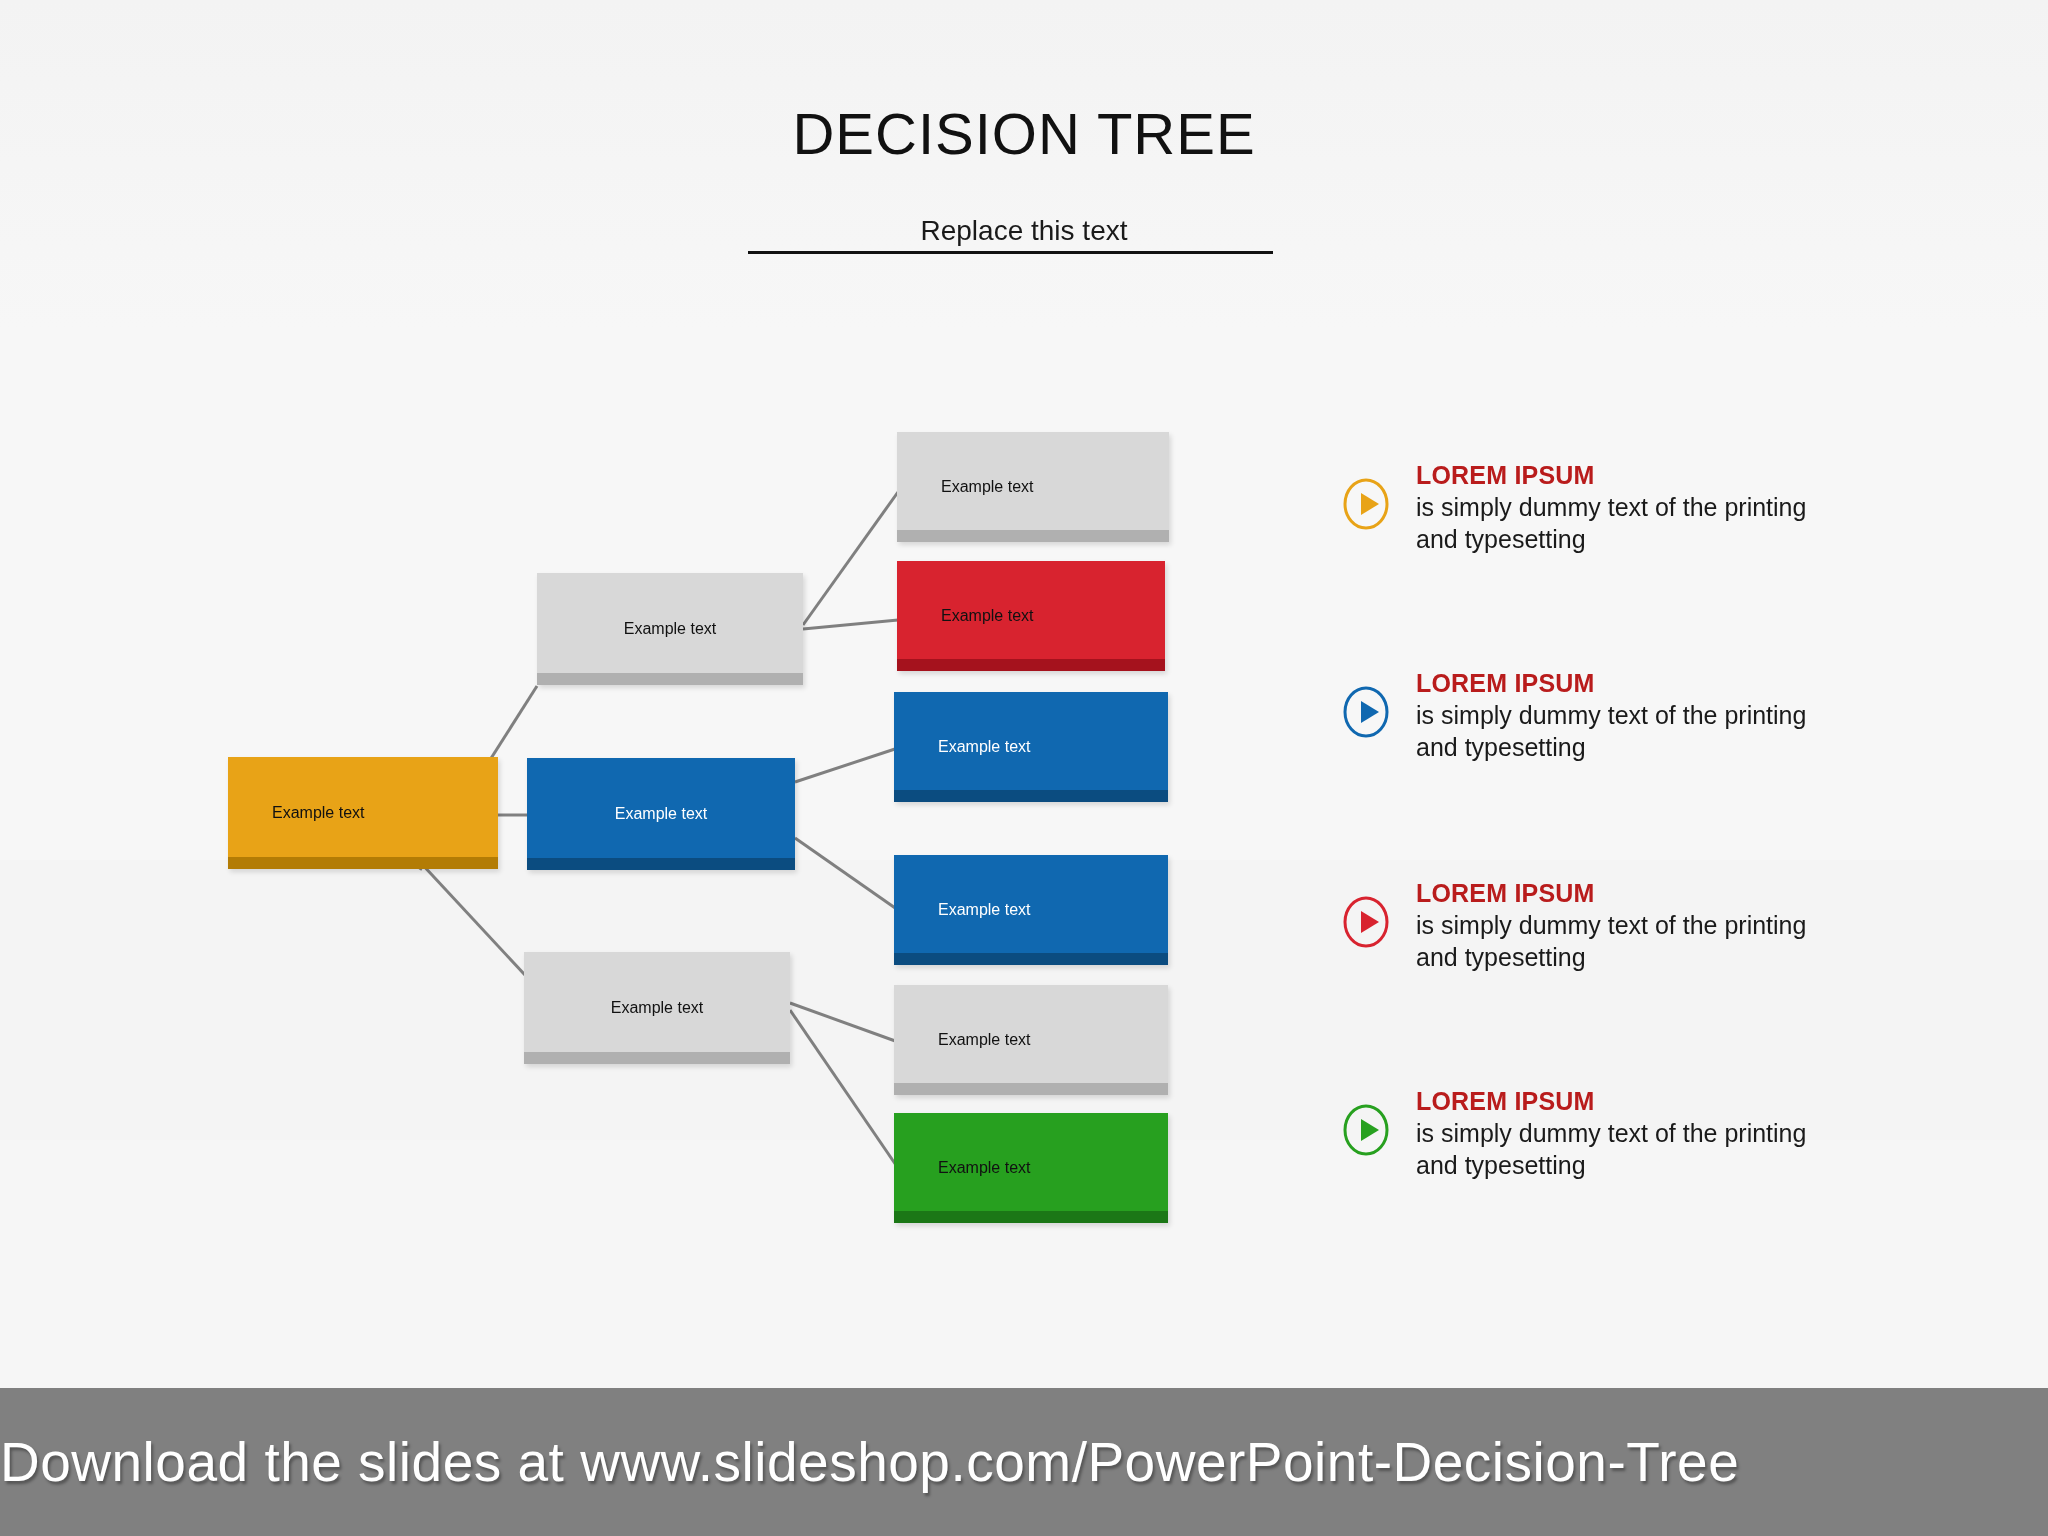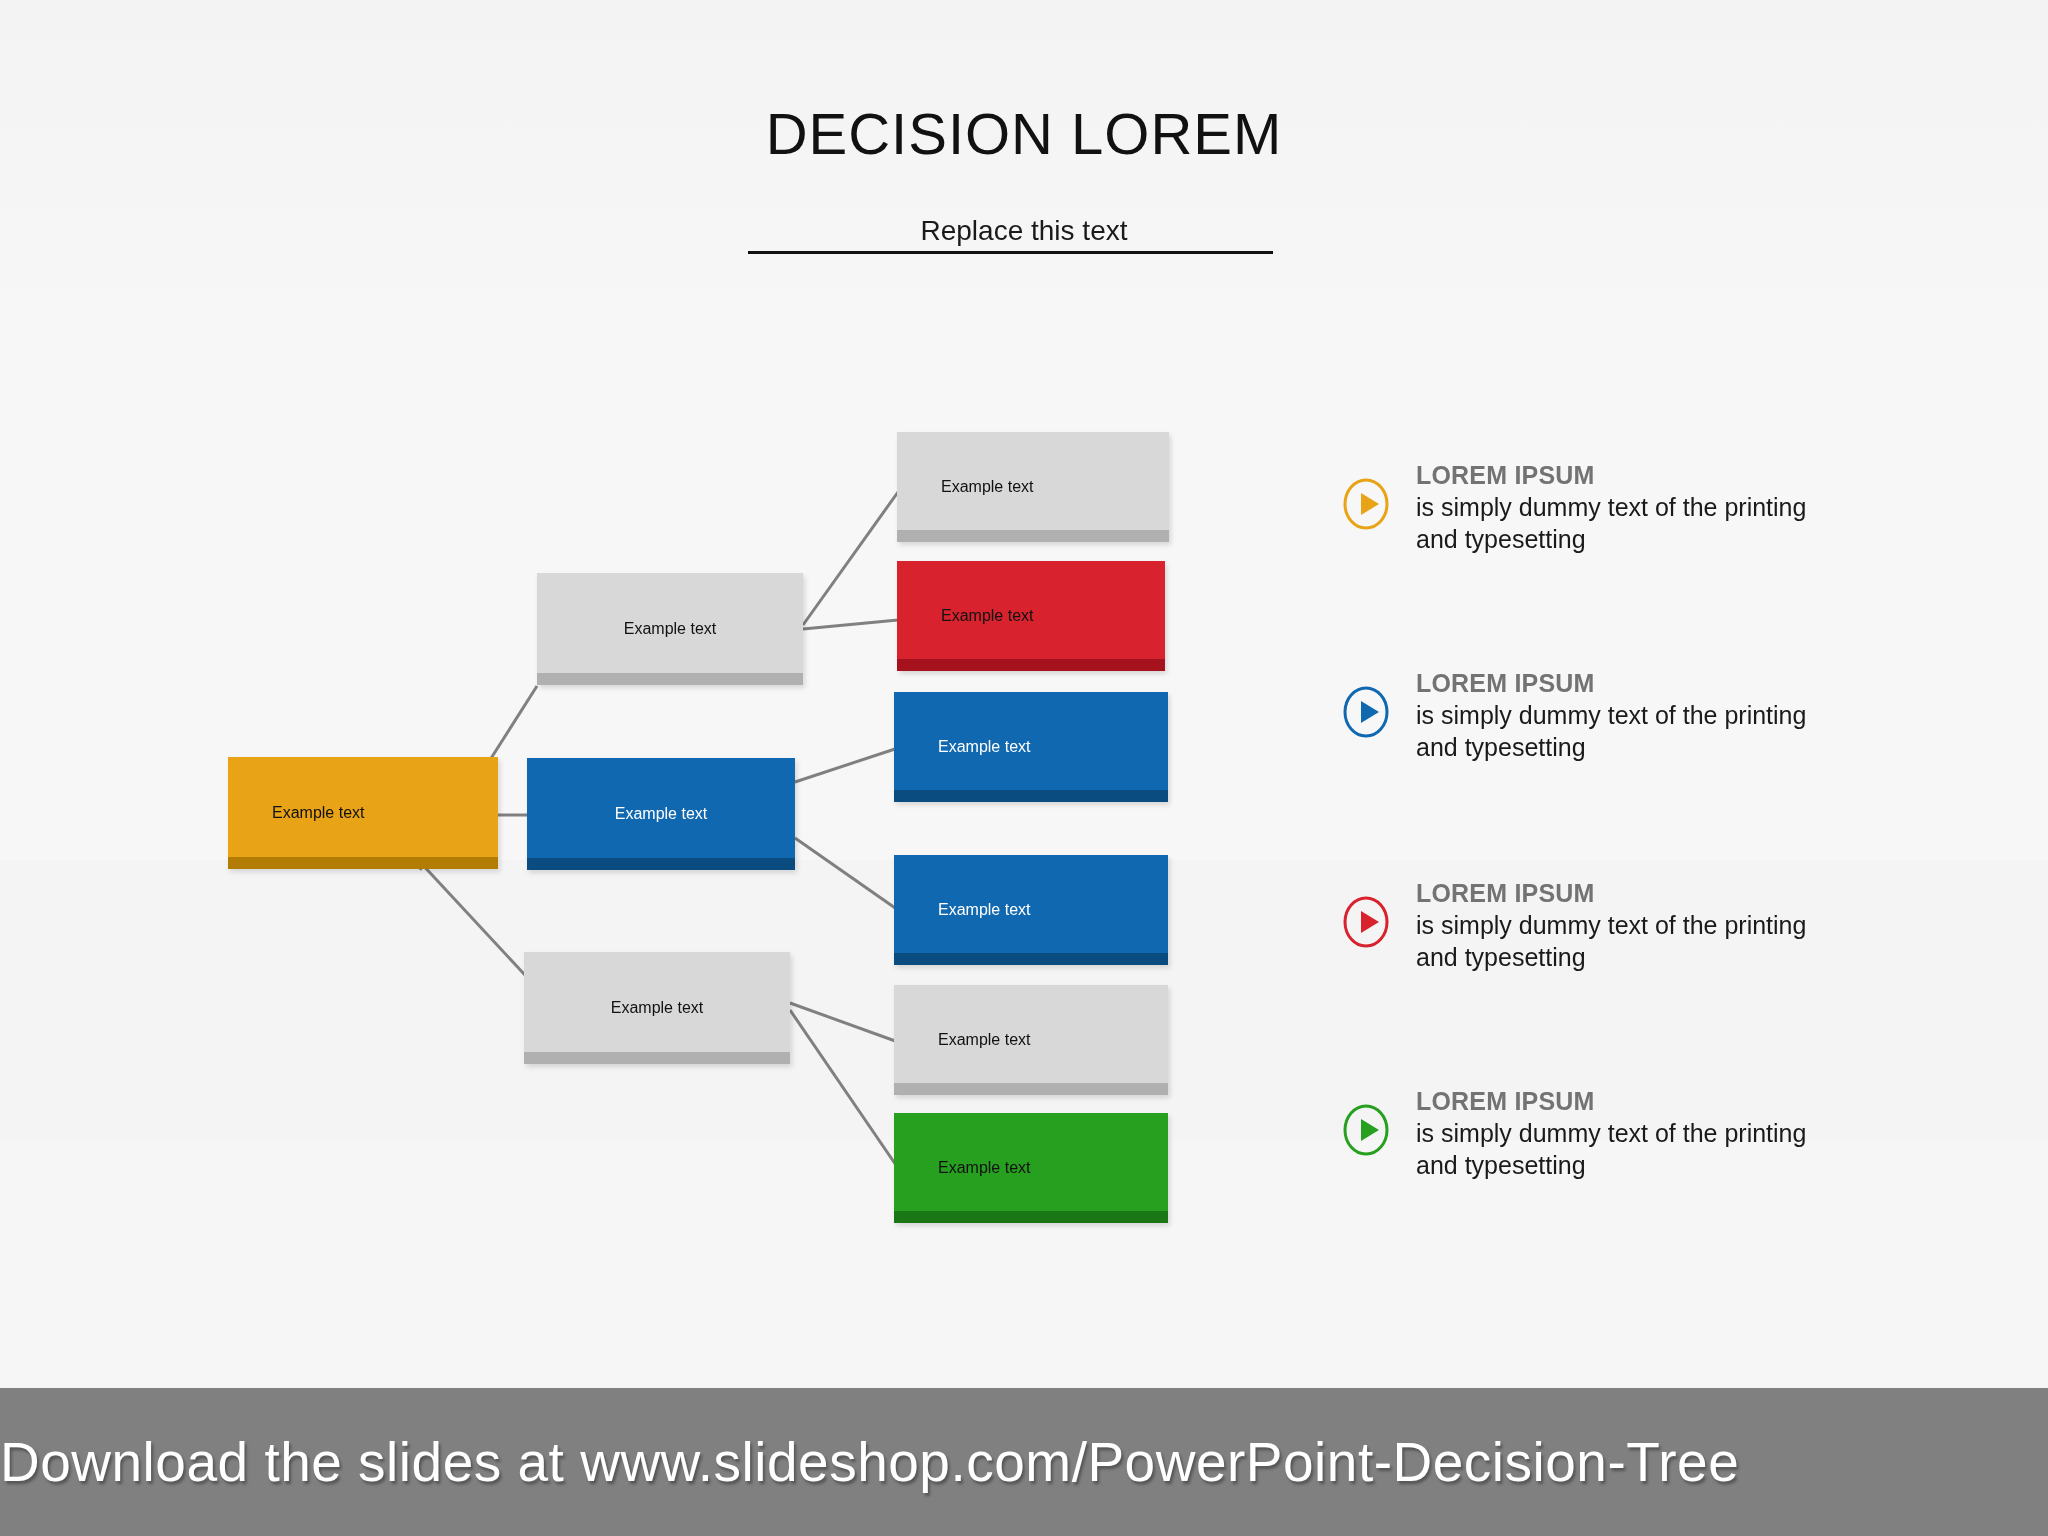--- a/index.html
+++ b/index.html
@@ -135,21 +135,21 @@
     margin-right: 24px;
     margin-top: 18px;
   }
   .legend-text {
     flex: 1 1 auto;
   }
   .legend-title {
     display: block;
     font-size: 25px;
     font-weight: bold;
-    color: #737373;
+    color: #b91c1c;
     line-height: 1.25;
     letter-spacing: 0.2px;
   }
   .legend-body {
     display: block;
     font-size: 25px;
     font-weight: 400;
     color: #1a1a1a;
     line-height: 1.28;
     max-width: 400px;
@@ -179,21 +179,21 @@
 <body>
 
 <div id="slide">
 
   <div class="bg-band bg-band-1"></div>
   <div class="bg-band bg-band-2"></div>
   <div class="bg-band bg-band-3"></div>
   <div class="bg-band bg-band-4"></div>
 
   <div id="header">
-    <h1 id="page-title">DECISION LOREM</h1>
+    <h1 id="page-title">DECISION TREE</h1>
     <div id="page-subtitle">Replace this text</div>
   </div>
   <div id="title-divider"></div>
 
   <div id="tree">
 
     <svg id="connectors" viewBox="0 0 2048 1390" preserveAspectRatio="none">
 
       <path d="M 420 870 L 537 686" stroke="#808080" stroke-width="3" fill="none"></path>
 

